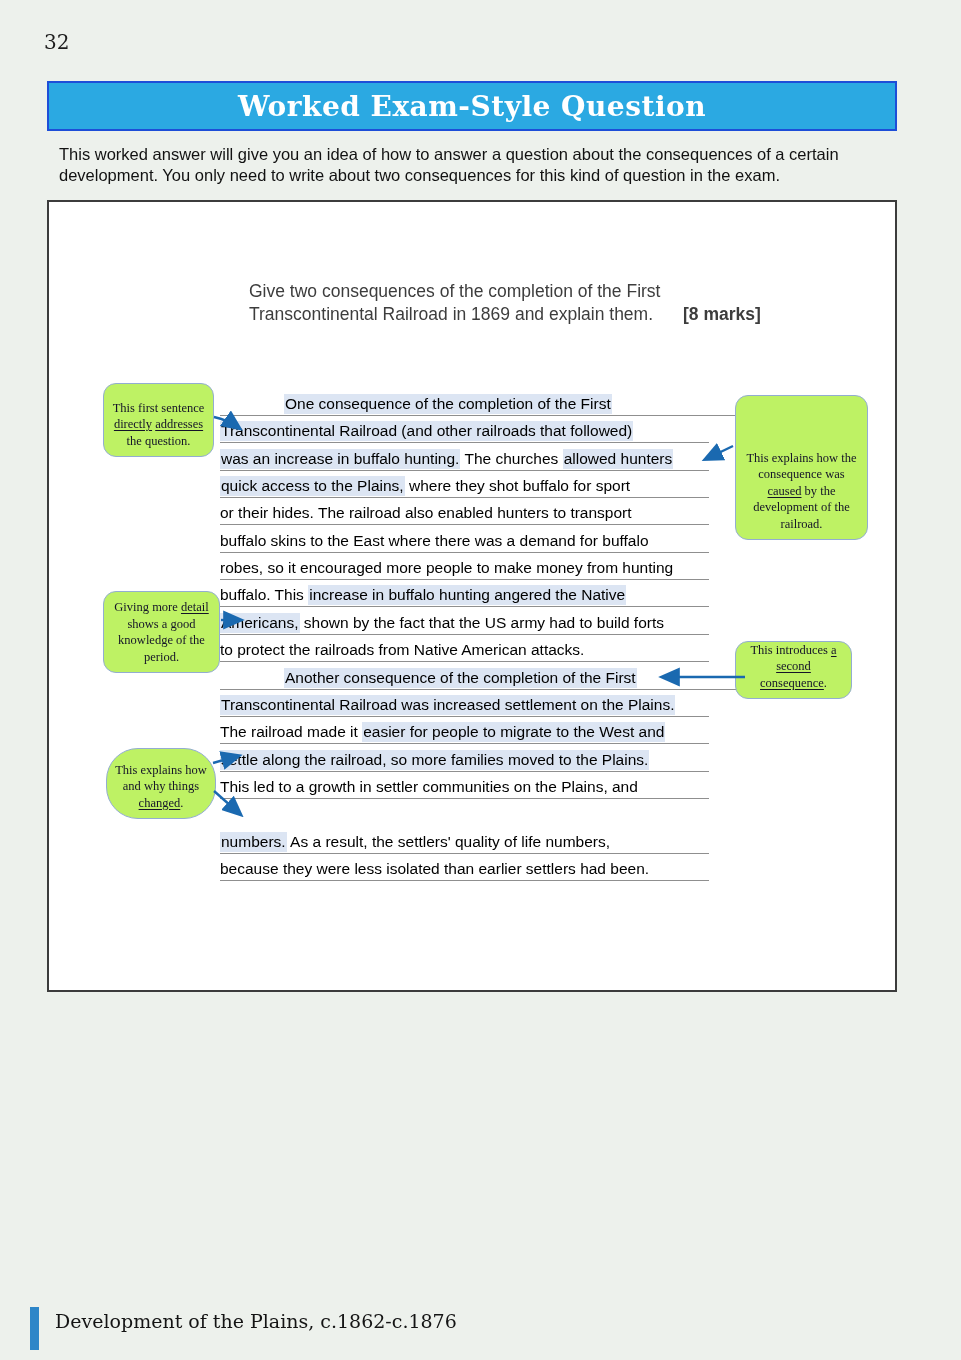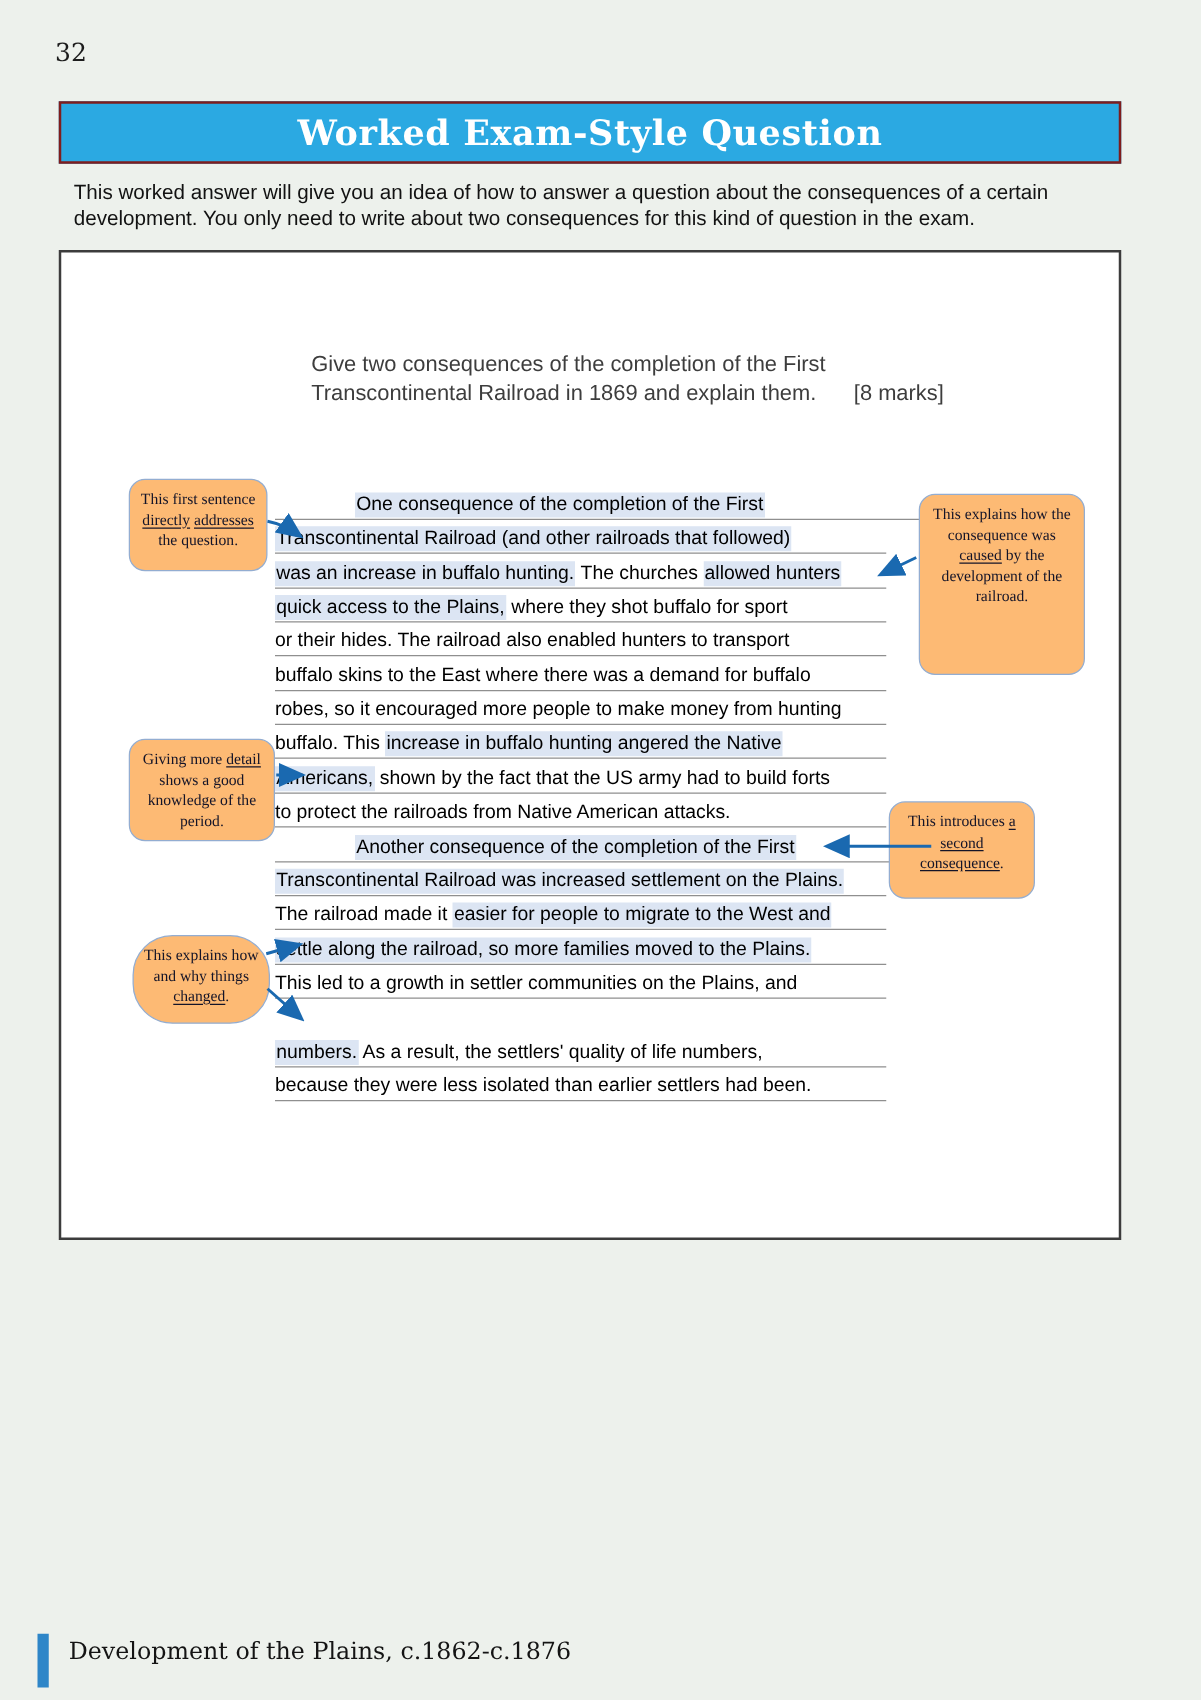--- a/index.html
+++ b/index.html
@@ -7,63 +7,63 @@
     position:relative; width:961px; height:1360px;
     background:#EDF1EC; overflow:hidden;
     font-family:"Liberation Sans", sans-serif;
   }
   .page-number{
     position:absolute; left:44px; top:30px;
     font-size:20px; color:#1c1c1c; font-family:"DejaVu Serif", serif;
   }
   .banner{
     position:absolute; left:47px; top:81px; width:846px; height:46px;
-    background:#2BA9E2; border:2px solid #7f1d1d;
+    background:#2BA9E2; border:2px solid #1d4ed8;
     display:flex; align-items:center; justify-content:center;
   }
   .banner-title{
     color:#ffffff; font-family:"DejaVu Serif", serif; font-weight:bold;
     font-size:28px; letter-spacing:0.5px;
   }
   .intro{
     position:absolute; left:59px; top:144px; width:832px;
     font-size:16.5px; line-height:20.5px; color:#121212;
   }
   .answer-box{
     position:absolute; left:47px; top:200px; width:846px; height:788px;
     background:#ffffff; border:2px solid #3c3c3c;
   }
   .question{
     position:absolute; left:200px; top:78px;
     font-size:17.5px; line-height:23px; color:#3d3d3d;
   }
-  .question .marks{ margin-left:30px; }
+  .question .marks{ margin-left:30px;font-weight:bold; }
   .answer-area{ position:absolute; left:0; top:0; width:846px; height:788px; }
   .ans-line{
     position:absolute; left:171px; width:489px; height:27px;
     border-bottom:1px solid #8f8f8f;
     font-family:Liberation Sans, sans-serif;
     font-size:15.5px; color:#000000; white-space:nowrap;
     line-height:31px; overflow:visible;
   }
   .ans-line .hl{ background:#DCE5F3; padding:1px 1px 2px 1px; }
   .bubble{
     position:absolute; box-sizing:border-box;
-    background:#fdba74; border:1.5px solid #93ADD1; border-radius:13px;
+    background:#bef264; border:1.5px solid #93ADD1; border-radius:13px;
     font-family:cursive;
     font-size:12.5px; line-height:16.5px; color:#141428;
     text-align:center; padding:7px 6px;
-    display:flex; align-items:flex-start; justify-content:center;
+    display:flex; align-items:flex-end; justify-content:center;
   }
   .bubble u{ text-underline-offset:2px; }
   .b1{ left:103px; top:383px; width:111px; height:74px; }
   .b2{ left:103px; top:591px; width:117px; height:82px; }
   .b3{ left:106px; top:748px; width:110px; height:71px;border-radius:32px; }
   .b4{ left:735px; top:395px; width:133px; height:145px; }
-  .b5{ left:711px; top:641px; width:117px; height:78px; }
+  .b5{ left:735px; top:641px; width:117px; height:58px; }
   .arrow-layer{
     position:absolute; left:0; top:0; width:961px; height:1360px;
     pointer-events:none;
   }
   .footer-text{
     position:absolute; left:55px; top:1310px;
     font-family:"DejaVu Serif", serif; font-size:19px; color:#141414;
   }
   .footer-tab{
     position:absolute; left:30px; top:1307px; width:9px; height:43px;

